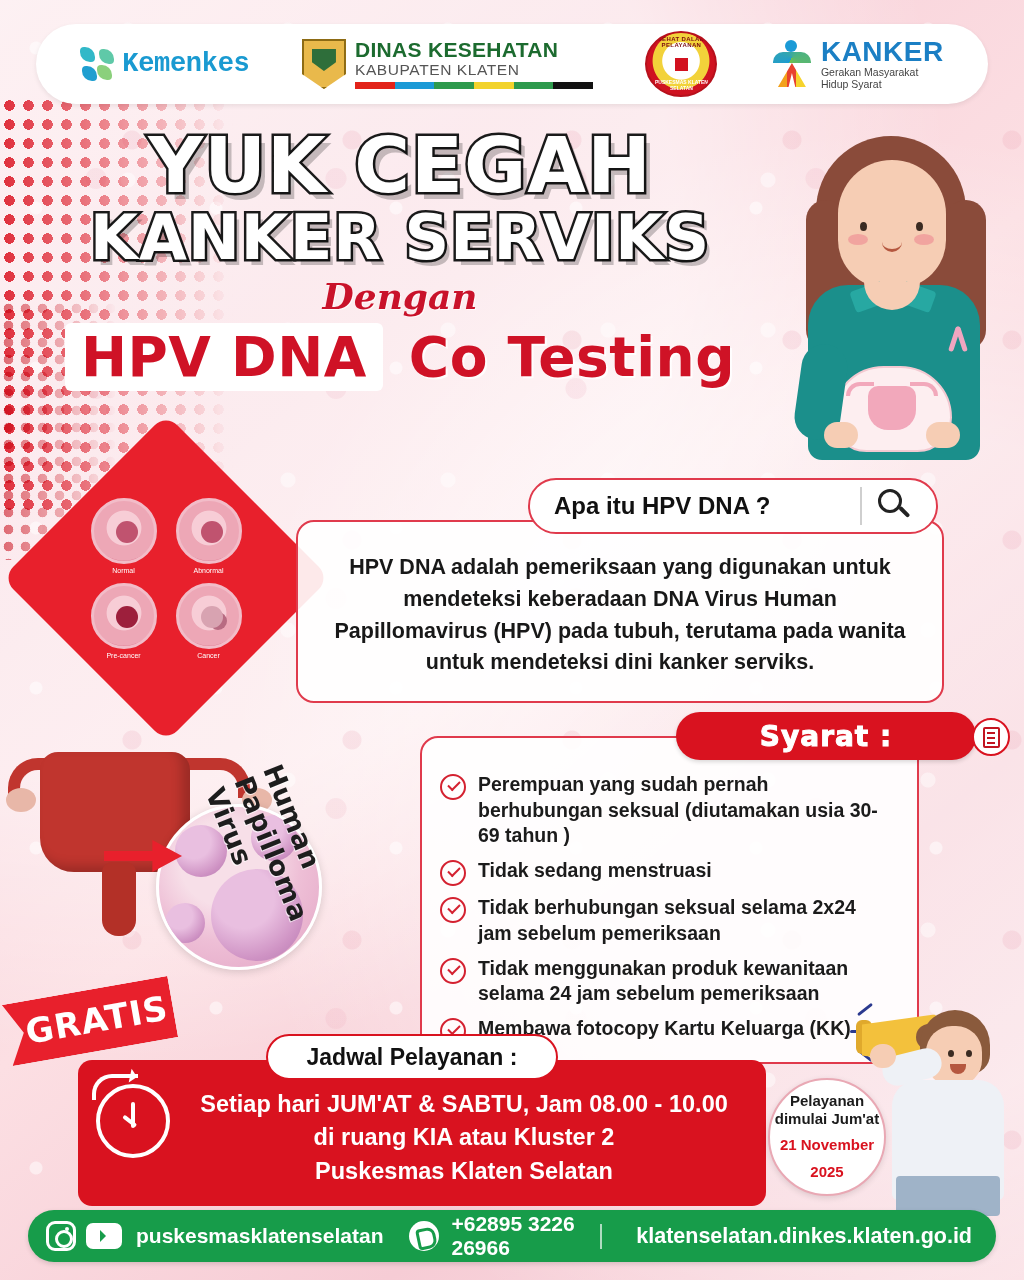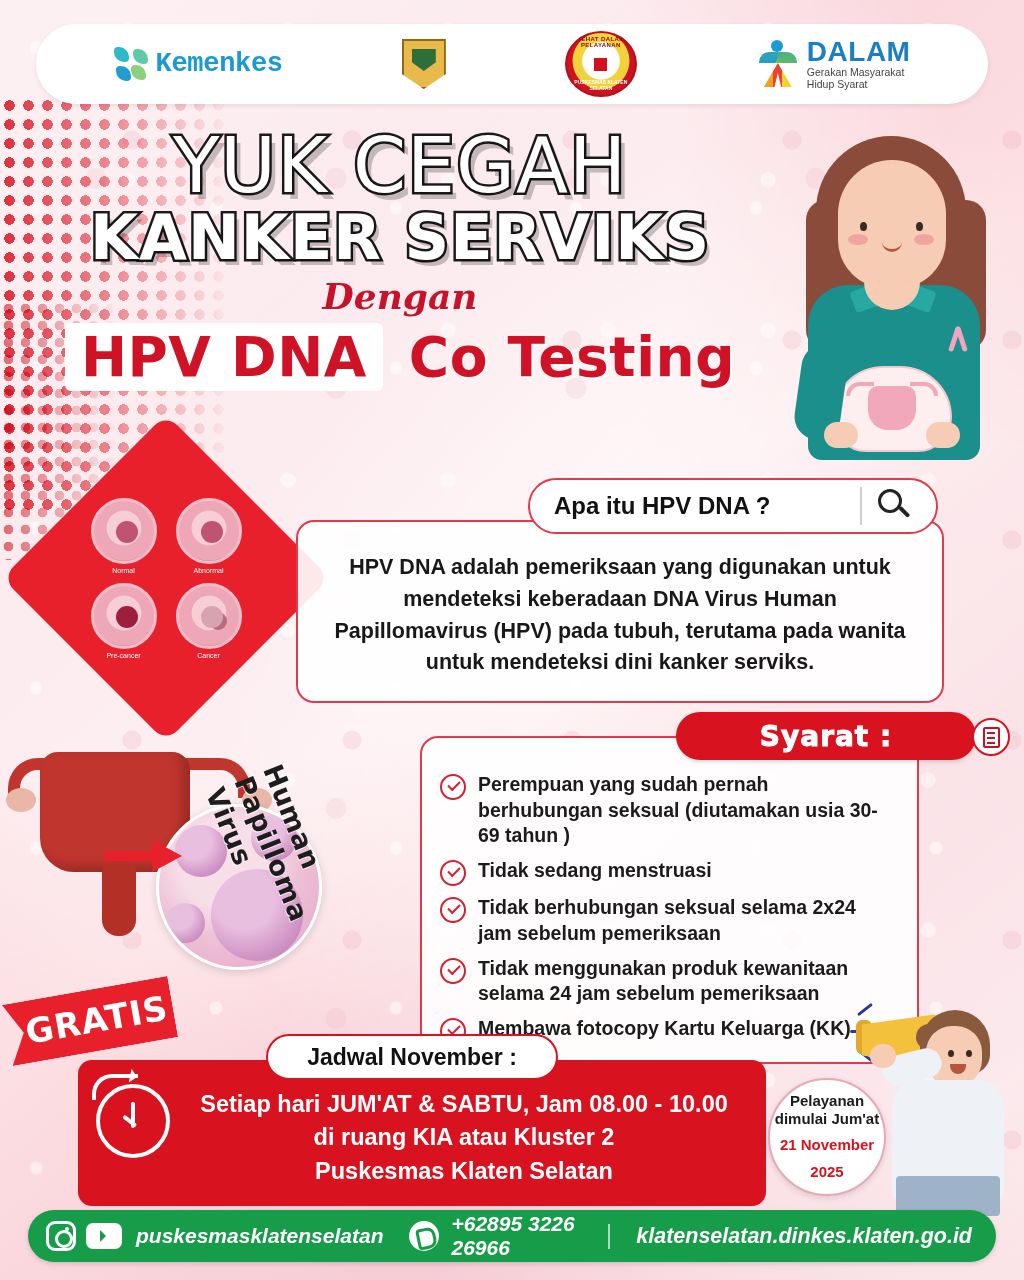--- a/index.html
+++ b/index.html
@@ -106,21 +106,21 @@
   .germas-fig .legs { position:absolute; left:8px; top:23px; width:28px; height:24px;
     background: linear-gradient(90deg,#f3a21c 0 33%, #e8432e 33% 66%, #f6d32c 66% 100%);
     clip-path: polygon(50% 0, 100% 100%, 62% 100%, 50% 42%, 38% 100%, 0 100%);
   }
   .germas-txt .g1 { font-size: 28px; font-weight: bold; color: #1b7fc4; letter-spacing: .5px; line-height: 1; }
   .germas-txt .g2 { font-size: 10.5px; color: #444; line-height: 1.15; }
 
   
   .title-block { position: absolute; left: 0; top: 130px; width: 800px; text-align: center; }
   .t-yuk {
-    font-size: 76px; font-weight: normal; color: #fff;
+    font-size: 76px; font-weight: bold; color: #fff;
     letter-spacing: 1px; line-height: .96;
     -webkit-text-stroke: 5px #1a1a1a;
     paint-order: stroke fill;
     text-shadow: 6px 7px 0 rgba(0,0,0,.22);
     font-family: "DejaVu Sans", sans-serif;
   }
   .t-kanker {
     margin-top: 4px;
     font-size: 62px; font-weight: bold; color: #fff;
     letter-spacing: 1px; line-height: 1;
@@ -357,37 +357,36 @@
   .mw-body { position:absolute; right: 12px; top: 80px; width: 112px; height: 120px; background:#eef1f6; border-radius: 26px 26px 6px 6px; }
   .mw-arm { position:absolute; right: 74px; top: 52px; width: 60px; height: 30px; background:#eef1f6; border-radius: 16px; transform: rotate(-14deg); }
   .mw-hand { position:absolute; right: 120px; top: 44px; width: 26px; height: 24px; background:#f6cdb4; border-radius: 12px; }
   .mw-skirt { position:absolute; right: 16px; top: 176px; width: 104px; height: 40px; background:#9fb3c8; border-radius: 4px; }
 
   
   .footer {
     position: absolute; left: 28px; bottom: 18px; width: 968px; height: 52px;
     background: #179c4a; border-radius: 28px; display: flex; align-items: center; padding: 0 18px;
     box-shadow: 0 2px 5px rgba(0,0,0,.14);
-    font-style: italic;
   }
   .ig-icon { width: 30px; height: 30px; border: 3px solid #fff; border-radius: 9px; position: relative; flex:0 0 auto;}
   .ig-icon:before { content:""; position:absolute; left:6px; top:6px; width:12px; height:12px; border:3px solid #fff; border-radius:50%; }
   .ig-icon:after { content:""; position:absolute; right:4px; top:3px; width:4px; height:4px; border-radius:50%; background:#fff; }
   .yt-icon { width: 36px; height: 26px; background:#fff; border-radius: 7px; position: relative; margin-left: 10px; flex:0 0 auto;}
   .yt-icon:after { content:""; position:absolute; left:14px; top:7px; border:6px solid transparent; border-left-color:#179c4a; }
   .footer .handle { font-size: 21px; color: #fff; font-weight: bold; margin-left: 14px; }
   .wa-icon { width: 30px; height: 30px; border-radius: 50%; background: #fff; position: relative; margin-left: 26px; flex:0 0 auto;}
   .wa-icon:after {
     content:""; position:absolute; left: 8px; top: 7px; width: 13px; height: 15px;
     border: 3px solid #179c4a; border-radius: 4px 8px 8px 4px; transform: rotate(-12deg);
   }
   .footer .phone { font-size: 21px; color: #fff; font-weight: bold; margin-left: 12px; }
   .footer .site {
     margin-left: auto; font-size: 21.5px; color: #fff; font-weight: bold;
-    border-left: 2px solid rgba(255,255,255,.65); padding-left: 26px; padding-right: 6px;
+    border-left: 2px solid rgba(255,255,255,.65); padding-left: 34px; padding-right: 6px;
   }
 </style>
 </head>
 <body>
 
 <div class="poster">
   <div class="texture"></div>
   <div class="dots"></div>
   <div class="dots2"></div>
 
@@ -397,36 +396,48 @@
         <span class="km1"></span>
           <span class="km2"></span>
           <span class="km3"></span>
           <span class="km4"></span>
       </div>
       <div class="kemenkes-text">Kemenkes</div>
     </div>
 
     <div class="dinkes">
       <div class="dinkes-emblem"></div>
+      <div class="dinkes-txt">
+        <div class="l1">DINAS KESEHATAN</div>
+        <div class="l2">KABUPATEN KLATEN</div>
+        <div class="dinkes-bars">
+          <i style="background:#e2231a"></i>
+            <i style="background:#1b9ad6"></i>
+            <i style="background:#2e9a4d"></i>
+            <i style="background:#f2d32c"></i>
+            <i style="background:#2e9a4d"></i>
+            <i style="background:#111"></i>
+        </div>
+      </div>
     </div>
 
     <div class="pkm-logo">
       <div class="ring-txt">SEHAT DALAM PELAYANAN</div>
       <div class="cross"></div>
       <div class="ring-txt2">PUSKESMAS KLATEN SELATAN</div>
     </div>
 
     <div class="germas">
       <div class="germas-fig">
         <div class="head"></div>
           <div class="arms"></div>
           <div class="legs"></div>
       </div>
       <div class="germas-txt">
-        <div class="g1">DALAM</div>
+        <div class="g1">KANKER</div>
         <div class="g2">Gerakan Masyarakat</div>
         <div class="g2">Hidup Syarat</div>
       </div>
     </div>
   </div>
 
   <div class="title-block">
     <div class="t-yuk">YUK CEGAH</div>
     <div class="t-kanker">KANKER SERVIKS</div>
     <div class="t-dengan">Dengan</div>
@@ -540,21 +551,21 @@
     </div>
 
   <div class="jadwal-box">
     <div class="l">Setiap hari JUM'AT &amp; SABTU, Jam 08.00 - 10.00</div>
     <div class="l">di ruang KIA atau Kluster 2</div>
     <div class="l">Puskesmas Klaten Selatan</div>
   </div>
   <div class="clock-arrow"></div>
   <div class="clock"></div>
   <div class="jadwal-pill">
-    <span>Jadwal November :</span>
+    <span>Jadwal Pelayanan :</span>
   </div>
 
   <div class="gratis">
     <span>GRATIS</span>
   </div>
 
   <div class="mulai">
     <div class="a">Pelayanan</div>
     <div class="a">dimulai Jum'at</div>
     <div class="b">21 November</div>

